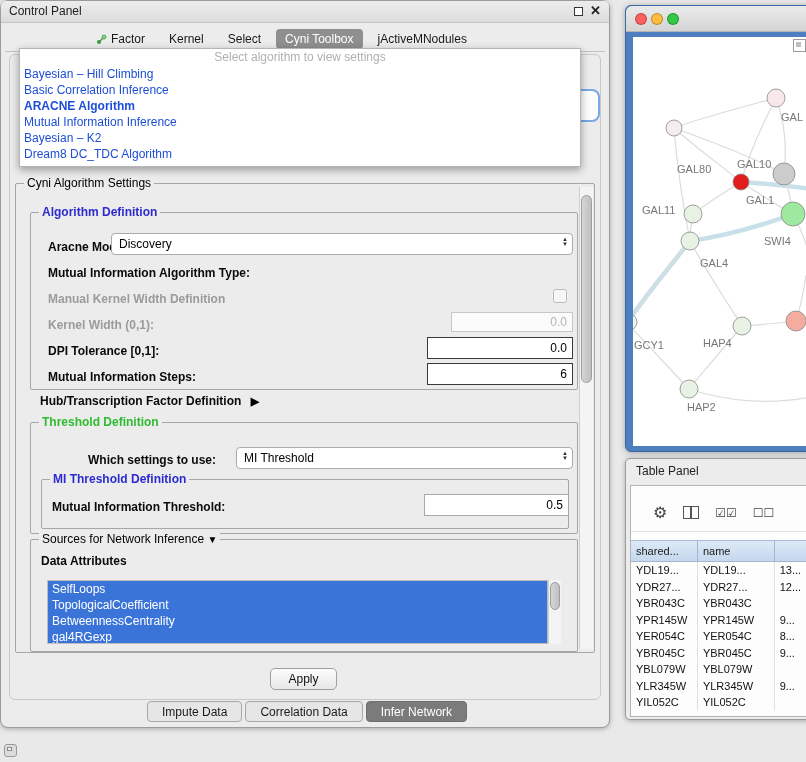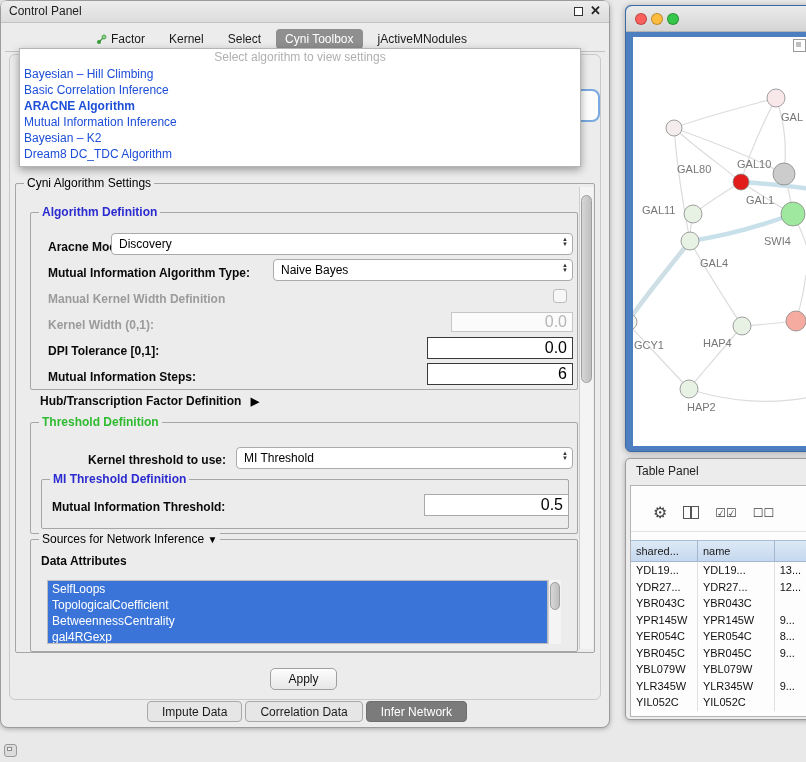--- a/index.html
+++ b/index.html
@@ -48,21 +48,21 @@
 
   .lbl { position:absolute; font-size:12px; font-weight:bold; color:#0a0a0a; white-space:nowrap; }
   .lbl.disabled { color:#9b9b9b; }
 
   .combo { position:absolute; background:#fff; border:1px solid #ababab; border-radius:4px;
            font-size:12px; display:flex; align-items:center; padding:0 18px 0 7px;
            box-shadow:inset 0 1px 0 rgba(255,255,255,.8); }
   .combo .arrows { position:absolute; right:4px; top:3px; display:flex; flex-direction:column;
                    font-size:6px; line-height:5px; color:#333; }
 
-  .field { position:absolute; background:#fff; border:1px solid #a9a9a9; font-size:16px;
+  .field { position:absolute; background:#fff; border:1px solid #a9a9a9; font-size:12px;
            display:flex; align-items:center; justify-content:flex-end; padding:0 5px; }
   .field.dark { border:1.5px solid #3a3a3a; }
   .field.disabled { color:#b5b5b5; border-color:#c6c6c6; background:#fbfbfb; }
 
   .checkbox { position:absolute; width:14px; height:14px; background:#f6f6f6; border:1px solid #bcbcbc; border-radius:3px; }
 
   .arrow-right { display:inline-block; margin-left:6px; font-size:11px; color:#000; }
   .arrow-down  { font-size:10px; color:#000; }
 
   
@@ -172,27 +172,20 @@
         <span class="lbl" style="left:17px; top:27px;">Aracne Mode:</span>
         <div class="combo" style="left:80px; top:20px; width:462px; height:22px;">
           <span>Discovery</span>
           <span class="arrows">
               <i>▲</i>
               <i>▼</i>
             </span>
         </div>
 
         <span class="lbl" style="left:17px; top:53px;">Mutual Information Algorithm Type:</span>
-        <div class="combo" style="left:242px; top:46px; width:300px; height:22px;">
-          <span>Naive Bayes</span>
-          <span class="arrows">
-              <i>▲</i>
-              <i>▼</i>
-            </span>
-        </div>
 
         <span class="lbl disabled" style="left:17px; top:79px;">Manual Kernel Width Definition</span>
         <span class="checkbox" style="left:522px; top:76px;"></span>
 
         <span class="lbl disabled" style="left:17px; top:105px;">Kernel Width (0,1):</span>
         <div class="field disabled" style="left:420px; top:99px; width:122px; height:20px;">
           <span>0.0</span>
         </div>
 
         <span class="lbl" style="left:17px; top:131px;">DPI Tolerance [0,1]:</span>
@@ -207,21 +200,21 @@
       </div>
 
       <span class="lbl" style="left:24px; top:210px;">
         <span>Hub/Transcription Factor Definition</span>
         <span class="arrow-right">▶</span>
       </span>
 
       <div class="group" style="left:14px; top:238px; width:548px; height:112px;">
         <span class="group-title t-green">Threshold Definition</span>
 
-        <span class="lbl" style="left:57px; top:30px;">Kernel threshold to use:</span>
+        <span class="lbl" style="left:57px; top:30px;">Which settings to use:</span>
         <div class="combo" style="left:205px; top:24px; width:337px; height:22px;">
           <span>MI Threshold</span>
           <span class="arrows">
               <i>▲</i>
               <i>▼</i>
             </span>
         </div>
 
         <div class="group" style="left:10px; top:56px; width:528px; height:50px;">
           <span class="group-title t-blue">MI Threshold Definition</span>

